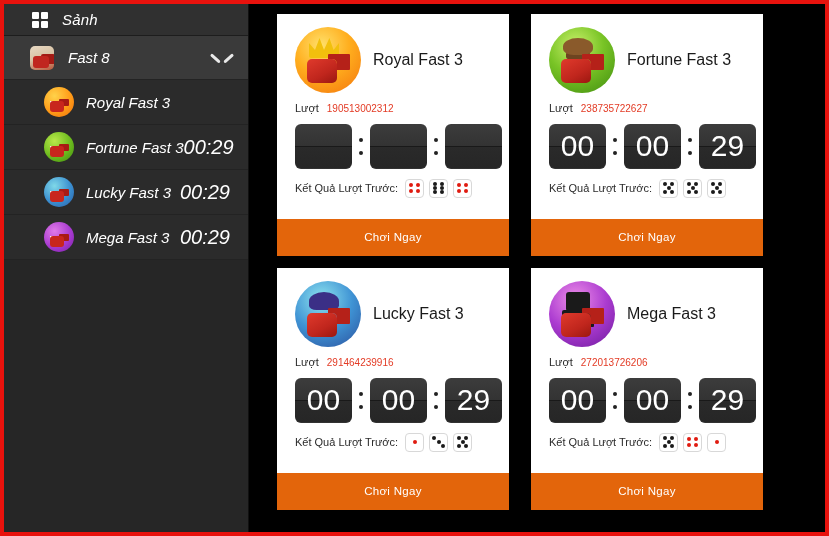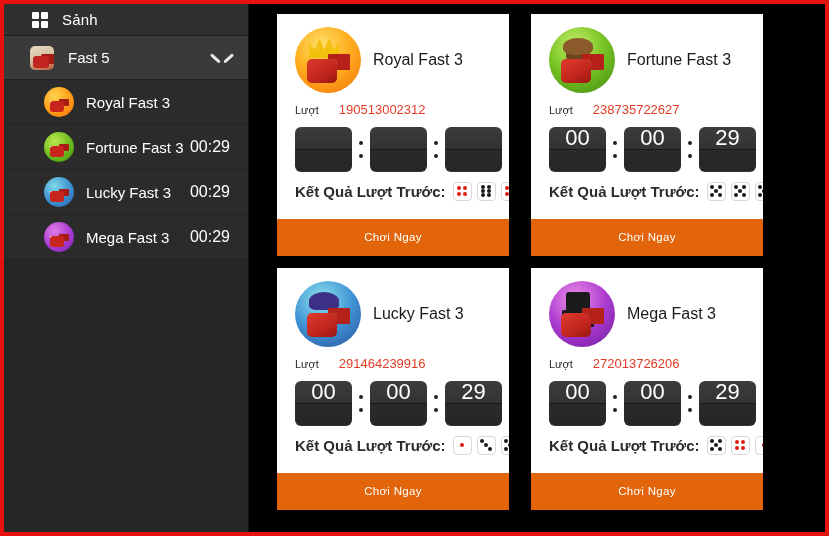--- a/index.html
+++ b/index.html
@@ -18,20 +18,21 @@
     border-right: 4px solid #e8120d;
     border-bottom: 4px solid #e8120d;
   }
   
   #sidebar {
     position: absolute;
     left: 0; top: 0;
     width: 245px; height: 100%;
     background: #262626;
     border-right: 1px solid #111;
+    font-style: italic;
   }
   .side-top {
     height: 32px;
     display: flex; align-items: center;
     padding-left: 28px;
     background: #303030;
     border-bottom: 1px solid #1d1d1d;
   }
   .grid-icon {
     width: 16px; height: 16px;
@@ -94,21 +95,21 @@
     box-shadow: 7px -4px 0 -2px #a81a14, -3px -3px 0 -3px #ffffff;
   }
   .av-royal   { background: radial-gradient(circle at 35% 30%, #ffd24a 0%, #ff9c18 55%, #f0700c 100%); }
   .av-fortune { background: radial-gradient(circle at 35% 30%, #b9e84a 0%, #6dbb1e 55%, #3e8c10 100%); }
   .av-lucky   { background: radial-gradient(circle at 35% 30%, #7fd8e8 0%, #3b8fd0 55%, #2a5fa8 100%); }
   .av-mega    { background: radial-gradient(circle at 35% 30%, #e07ae8 0%, #a83bd0 55%, #7a1ea8 100%); }
   .side-item .iname {
     color: #ffffff; font-size: 15px; margin-left: 12px; flex: 1; white-space: nowrap;
   }
   .side-item .itime {
-    color: #ffffff; font-size: 16px; flex: 0 0 auto; padding-right: 4px;
+    color: #ffffff; font-size: 20px; flex: 0 0 auto; padding-right: 4px;
   }
 
   
   #main {
     position: absolute;
     left: 245px; top: 0; right: 0; bottom: 0;
     background: #000000;
     padding: 10px 12px 12px 28px;
   }
   .cards {
@@ -154,34 +155,34 @@
 
   .card-title {
     font-size: 16px; color: #1a1a1a; margin-left: 12px;
     font-weight: 400; line-height: 1.1;
   }
   .round-line {
     padding: 0 0 0 18px;
     font-size: 11px; color: #2b2b2b; white-space: nowrap;
     margin-top: 2px;
   }
-  .round-line .rnum { color: #e33b25; margin-left: 20px; font-size: 13px; }
+  .round-line .rnum { color: #e33b25; margin-left: 8px; font-size: 10px; }
 
   .clock {
     display: flex; align-items: center;
     padding: 6px 0 0 18px;
     height: 58px;
   }
   .flip {
     width: 57px; height: 45px;
     border-radius: 6px;
     background: linear-gradient(180deg,#3c3c3c 0%,#333333 48%, #2a2a2a 50%, #262626 100%);
     box-shadow: inset 0 -1px 0 rgba(255,255,255,.06);
-    display: flex; justify-content: center;
-    color: #ffffff; font-size: 22px; letter-spacing: 0px;
+    display: flex; align-items: center; justify-content: center;
+    color: #ffffff; font-size: 30px; letter-spacing: 0px;
     font-family: "Liberation Sans", sans-serif;
     position: relative;
   }
   .flip::after {
     content:""; position:absolute; left:0; right:0; top:50%; height:1px; background:#191919;
   }
   .flip span { position: relative; z-index: 2; line-height: 1; }
   .colon {
     width: 18px; height: 45px; position: relative; flex: 0 0 auto;
   }
@@ -190,21 +191,21 @@
     width: 4px; height: 4px; border-radius: 50%; background: #222;
   }
   .colon::before { top: 14px; }
   .colon::after  { top: 27px; }
 
   .prev {
     display: flex; align-items: center;
     padding: 2px 0 0 18px;
     height: 30px;
   }
-  .prev-label { font-size: 15px; color: #2b2b2b; white-space: nowrap; font-weight: bold; }
+  .prev-label { font-size: 11px; color: #2b2b2b; white-space: nowrap; }
   .dice-row { display: flex; gap: 5px; margin-left: 7px; }
   .die {
     width: 19px; height: 19px; border-radius: 4px;
     background: #ffffff; border: 1px solid #d8d8d8;
     position: relative;
   }
   .die i {
     position: absolute; width: 4px; height: 4px; border-radius: 50%;
     background: #1a1a1a;
   }
@@ -234,21 +235,21 @@
         <i></i>
           <i></i>
           <i></i>
           <i></i>
       </span>
       <span class="side-top-label">Sảnh</span>
     </div>
 
     <div class="side-group">
       <span class="thumb"></span>
-      <span class="gname">Fast 5</span>
+      <span class="gname">Fast 8</span>
       <span class="chev"></span>
     </div>
 
     <div id="sidebar-items">
         <div class="side-item">
           <span class="av av-royal"></span>
           <span class="iname">Royal Fast 3</span>
           <span class="itime"></span>
         </div>
         <div class="side-item">

